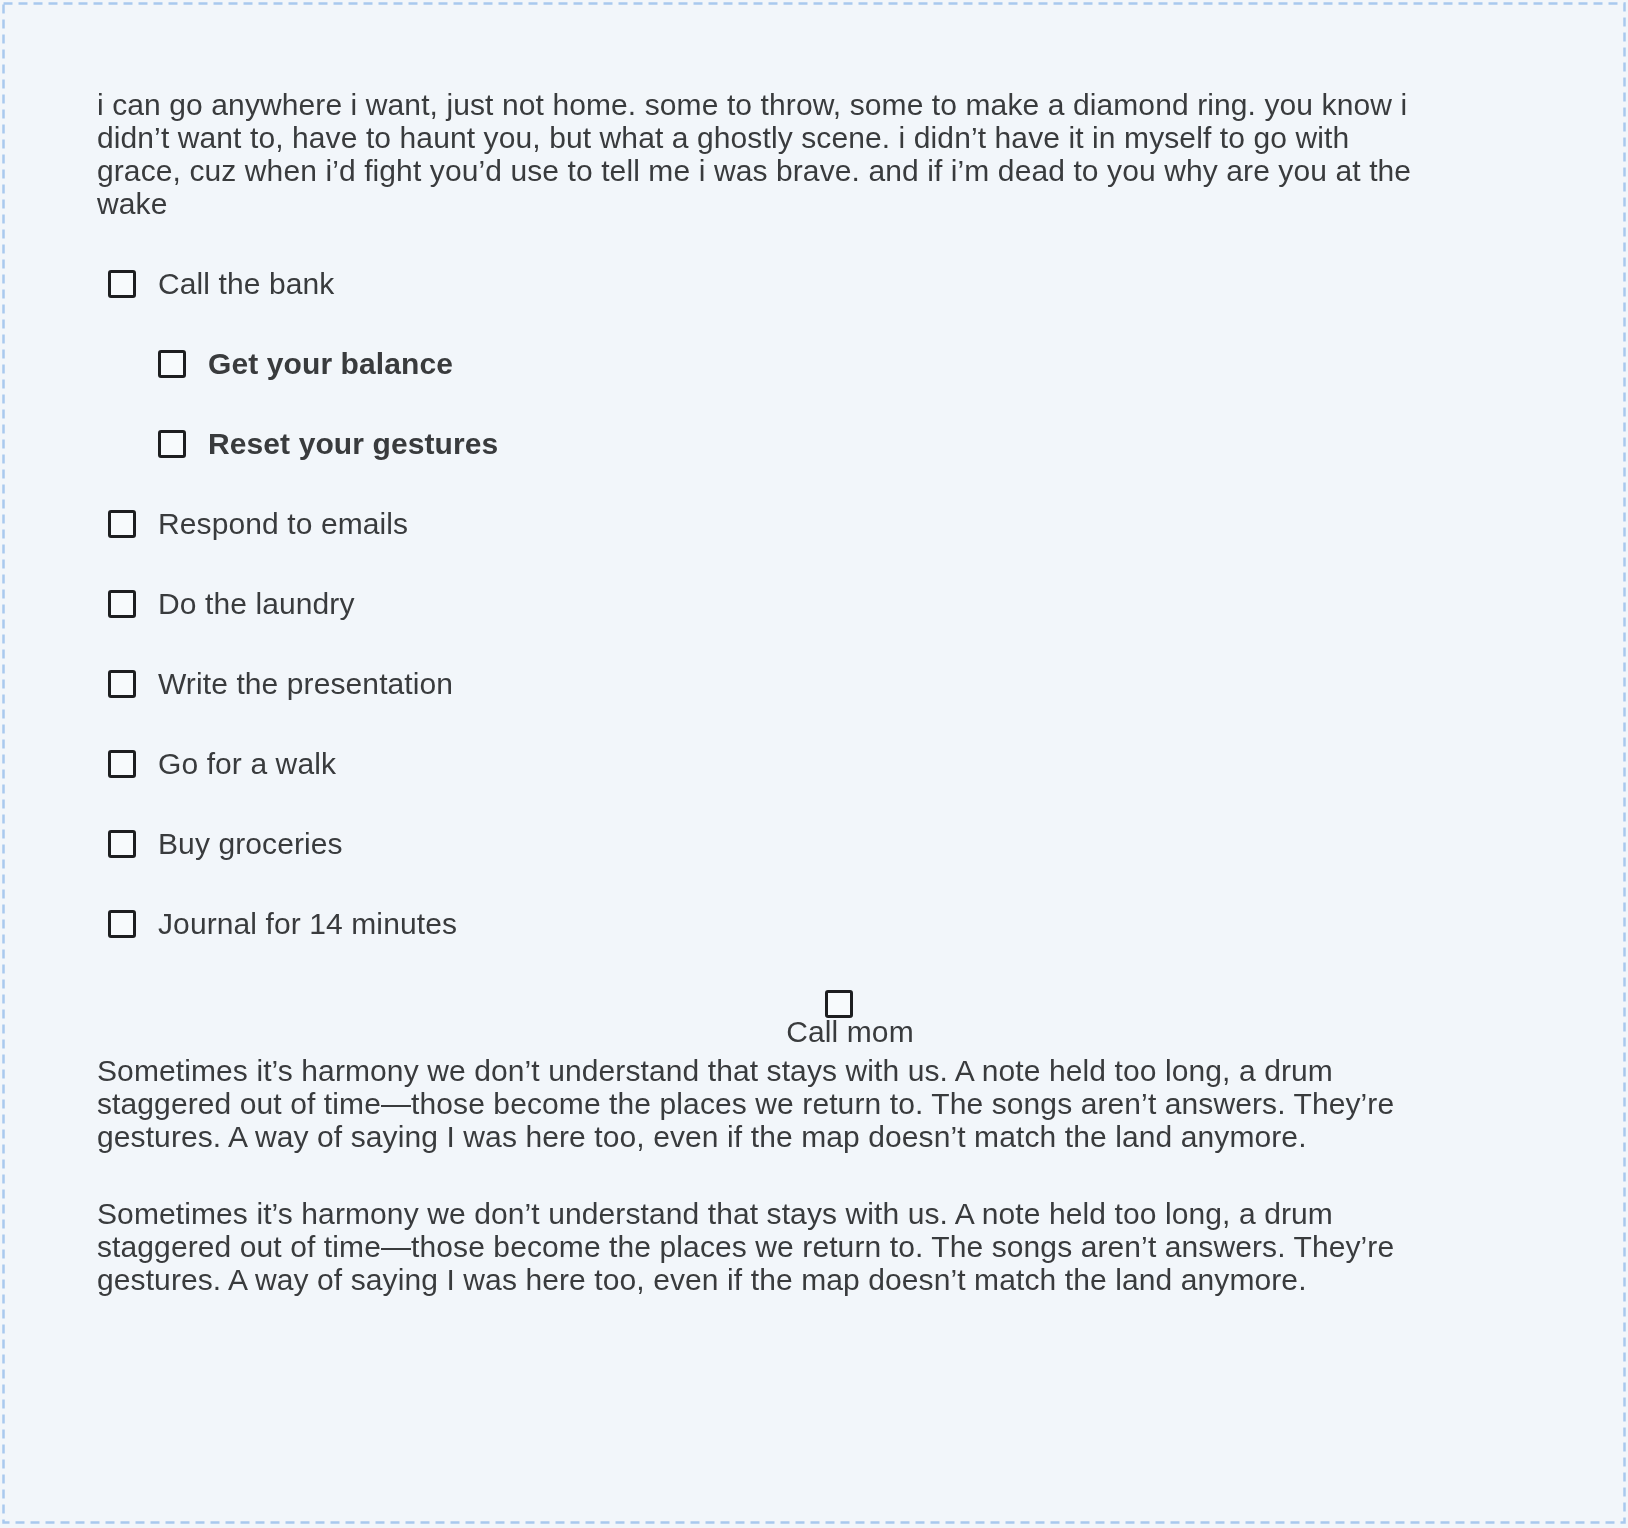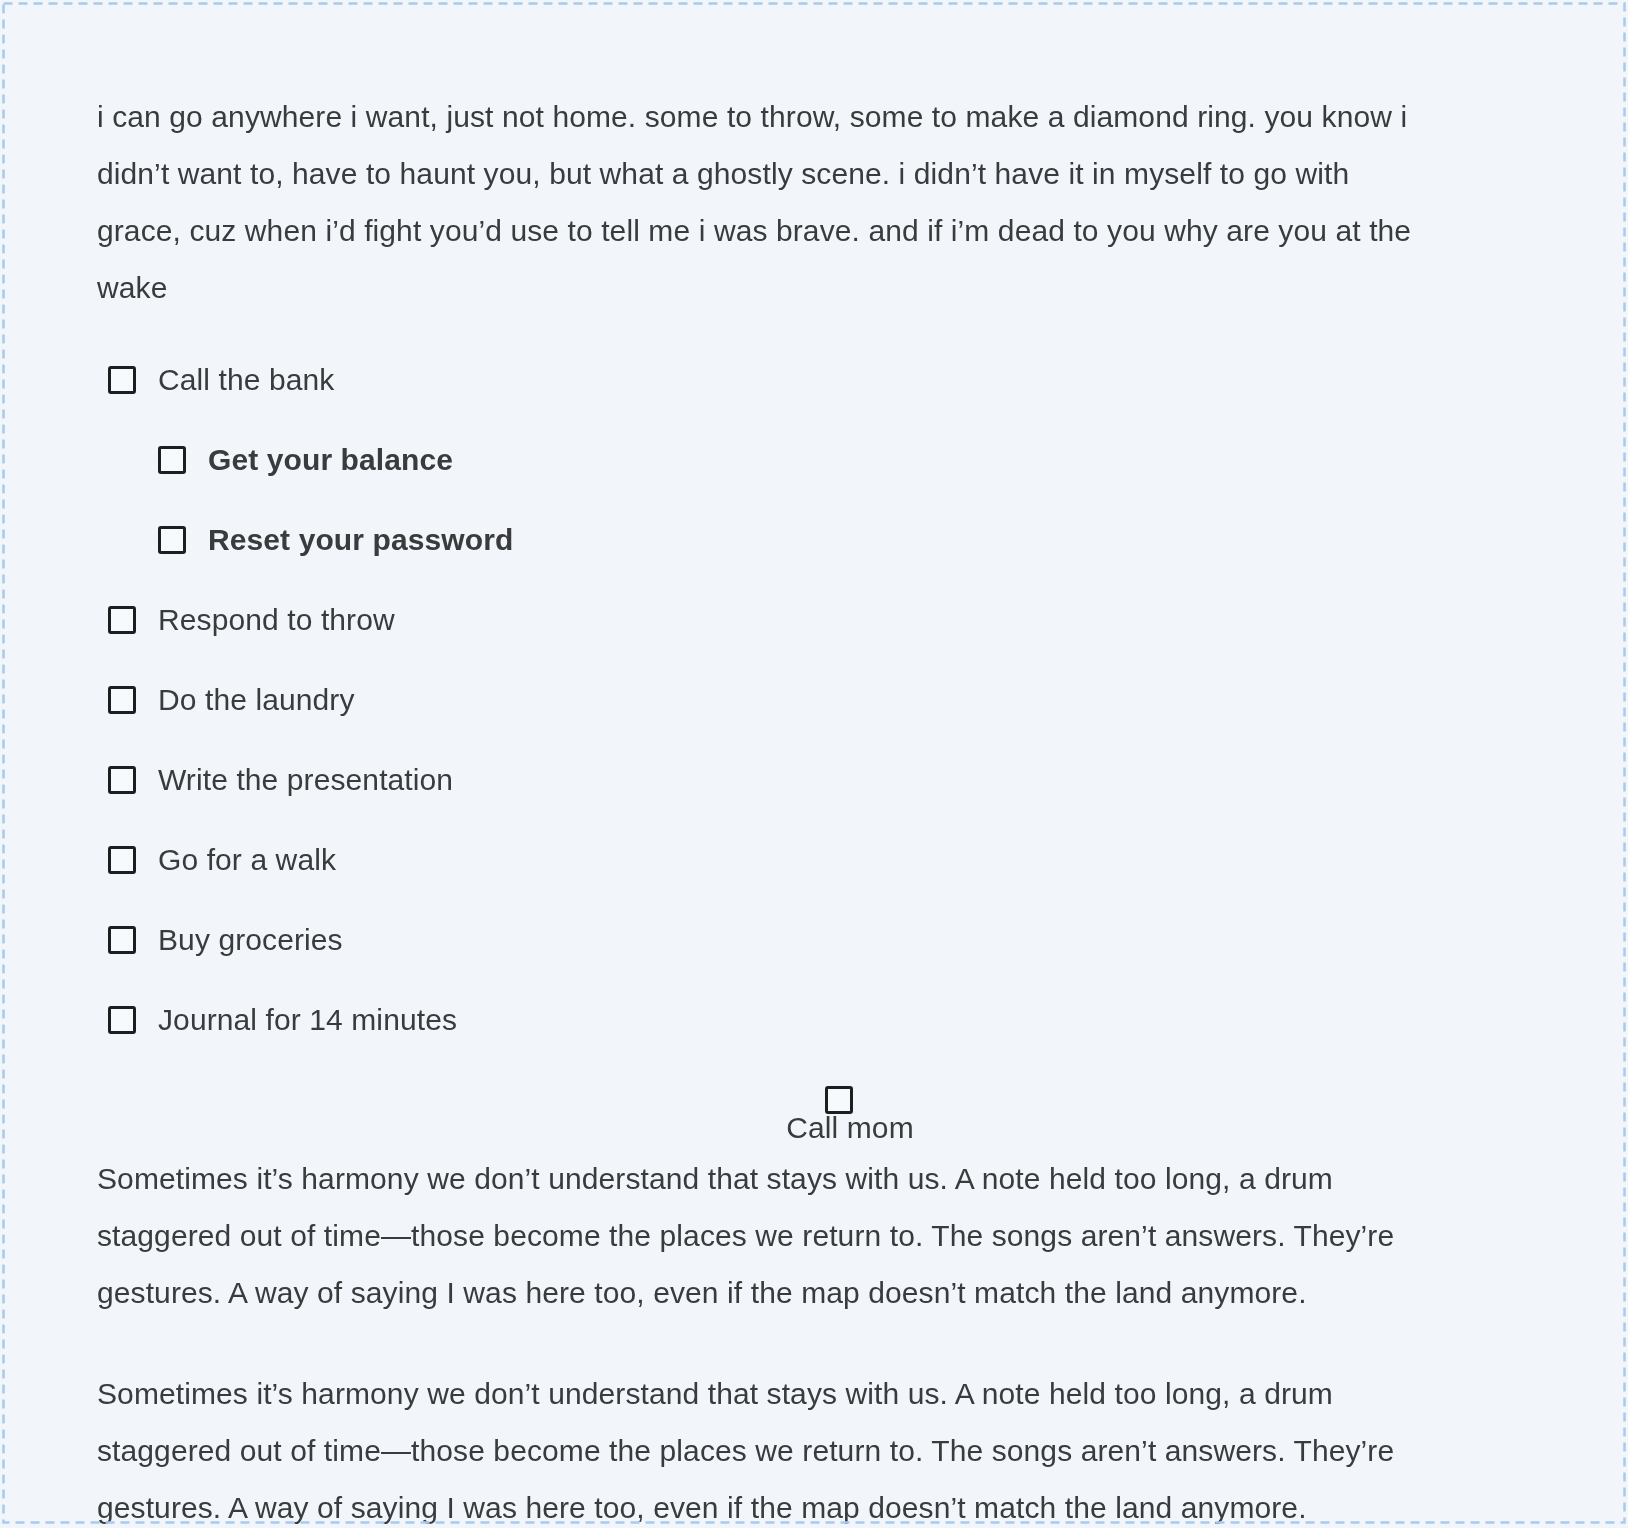--- a/index.html
+++ b/index.html
@@ -22,21 +22,21 @@
   .selection-border {
     position: absolute;
     inset: 0;
     width: 100%;
     height: 100%;
     pointer-events: none;
   }
   .body-text {
     margin: 0 0 44px 0;
     font-size: 30px;
-    line-height: 57px;
+    line-height: 33px;
     font-weight: 400;
     color: #393b3d;
     white-space: pre-line;
     letter-spacing: 0.1px;
   }
   .todo-list {
     padding: 6px 0 0 0;
     margin: 0 0 36px 0;
   }
   .todo-item {
@@ -84,26 +84,26 @@
       <span class="todo-label">Call the bank</span>
     </div>
 
     <div class="todo-item nested">
       <span class="checkbox"></span>
       <span class="todo-label">Get your balance</span>
     </div>
 
     <div class="todo-item nested">
       <span class="checkbox"></span>
-      <span class="todo-label">Reset your password</span>
+      <span class="todo-label">Reset your gestures</span>
     </div>
 
     <div class="todo-item">
       <span class="checkbox"></span>
-      <span class="todo-label">Respond to throw</span>
+      <span class="todo-label">Respond to emails</span>
     </div>
 
     <div class="todo-item">
       <span class="checkbox"></span>
       <span class="todo-label">Do the laundry</span>
     </div>
 
     <div class="todo-item">
       <span class="checkbox"></span>
       <span class="todo-label">Write the presentation</span>

